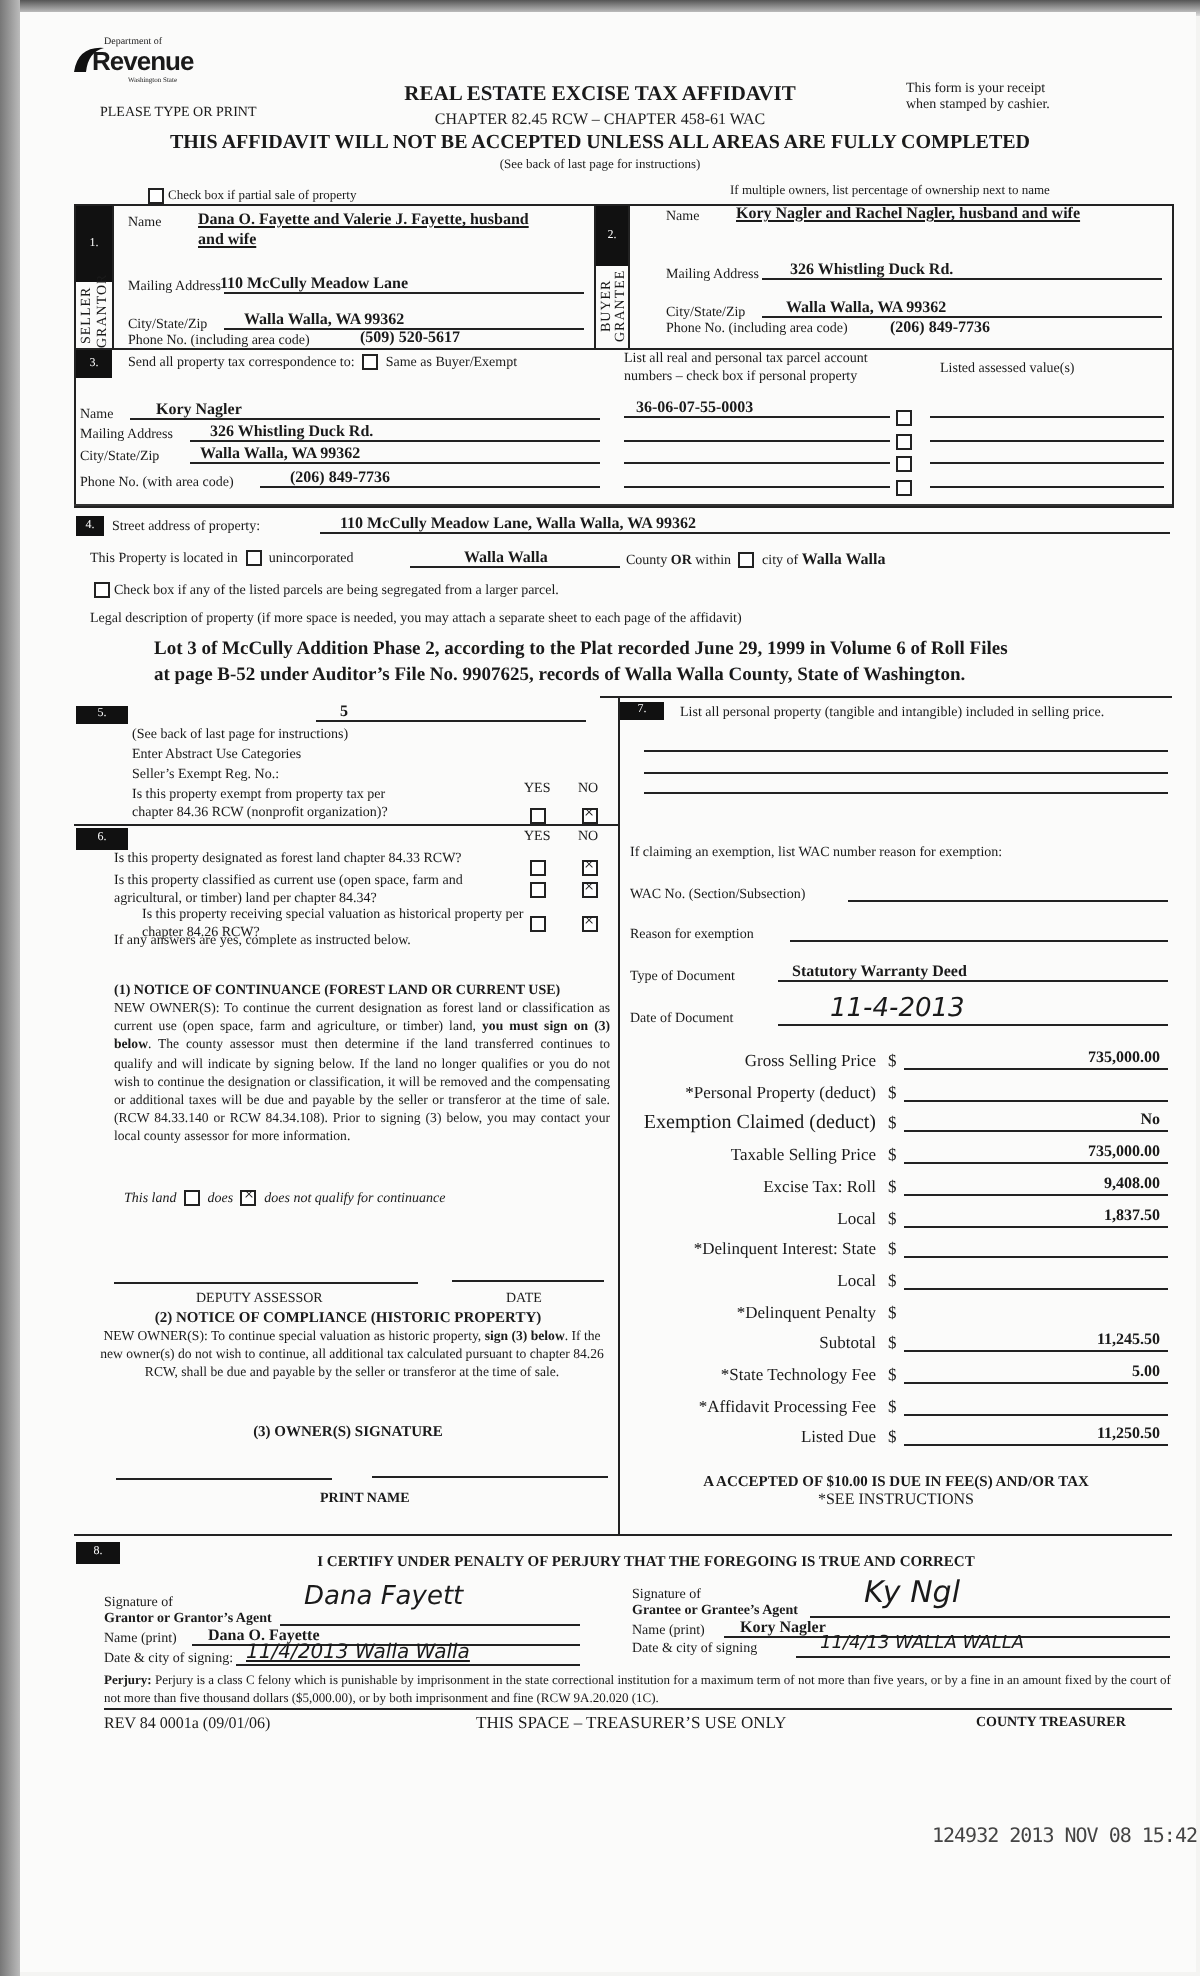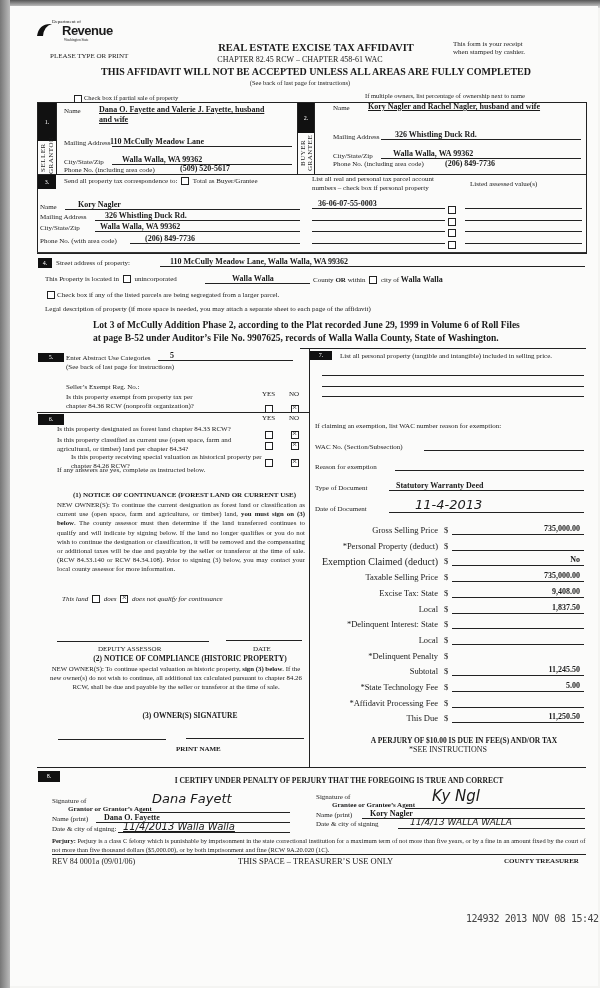--- a/index.html
+++ b/index.html
@@ -4,21 +4,21 @@
 <style>
   html, body { margin:0; padding:0; }
   body { width:600px; height:988px; position:relative; overflow:hidden;
          background:#f4f4f2; font-family:"Liberation Serif", serif; color:#1a1a1a; }
   .page { position:absolute; left:10px; top:6px; width:588px; height:980px; background:#fbfbfa; }
   .edge { position:absolute; left:0; top:0; width:10px; height:988px; background:linear-gradient(90deg,#777,#bbb); }
   .topshadow { position:absolute; left:0; top:0; width:600px; height:8px; background:linear-gradient(180deg,#555,#ddd); }
   .abs { position:absolute; }
   .tiny { font-size:6.5px; }
   .sm { font-size:7px; }
-  .b { font-weight:bold;margin-left:16px; }
+  .b { font-weight:bold; }
   .hw { font-family:"DejaVu Sans", sans-serif; font-style:italic; }
   .line { position:absolute; border-bottom:1px solid #222; }
   .box { display:inline-block; width:6px; height:6px; border:1px solid #222; vertical-align:middle; margin:0 2px; background:#fff; position:relative; }
   .box.x::before { content:"×"; position:absolute; left:0; top:-4px; font-size:9px; line-height:10px; }
   .badge { position:absolute; background:#111; color:#fff; font-size:6px; text-align:center; line-height:10px; }
   .vline { position:absolute; border-left:1px solid #222; }
   .hline { position:absolute; border-top:1px solid #222; }
   .val { font-weight:bold; font-size:8px; }
   .right { text-align:right; }
   .center { text-align:center; }
@@ -84,21 +84,21 @@
 <div class="abs sm" style="left:333px;top:152px;">City/State/Zip</div>
 <div class="abs val" style="left:393px;top:149px;">Walla Walla, WA 99362</div>
 <div class="line" style="left:381px;top:158px;width:200px;"></div>
 <div class="abs sm" style="left:333px;top:160px;">Phone No. (including area code)</div>
 <div class="abs val" style="left:445px;top:159px;">(206) 849-7736</div>
 
 <div class="badge" style="left:38px;top:175px;width:18px;height:14px;line-height:14px;">3.</div>
 <div class="abs sm" style="left:64px;top:177px;">
   <span>Send all property tax correspondence to:</span>
   <span class="box"></span>
-  <span>Total as Buyer/Grantee</span>
+  <span>Same as Buyer/Exempt</span>
 </div>
 <div class="abs sm" style="left:40px;top:203px;">Name</div>
 <div class="abs val" style="left:78px;top:200px;">Kory  Nagler</div>
 <div class="line" style="left:65px;top:209px;width:235px;"></div>
 <div class="abs sm" style="left:40px;top:213px;">Mailing Address</div>
 <div class="abs val" style="left:105px;top:211px;">326 Whistling Duck Rd.</div>
 <div class="line" style="left:95px;top:220px;width:205px;"></div>
 <div class="abs sm" style="left:40px;top:224px;">City/State/Zip</div>
 <div class="abs val" style="left:100px;top:222px;">Walla Walla, WA 99362</div>
 <div class="line" style="left:95px;top:231px;width:205px;"></div>
@@ -153,21 +153,21 @@
 </div>
 <div class="abs sm" style="left:45px;top:305px;">Legal description of property (if more space is needed, you may attach a separate sheet to each page of the affidavit)</div>
 <div class="abs b" style="left:77px;top:320px;font-size:9.5px;white-space:nowrap;">Lot 3 of McCully Addition Phase 2, according to the Plat recorded June 29, 1999 in Volume 6 of Roll Files</div>
 <div class="abs b" style="left:77px;top:333px;font-size:9.5px;white-space:nowrap;">at page B-52 under Auditor’s File No. 9907625, records of Walla Walla County, State of Washington.</div>
 
 <div class="hline" style="left:300px;top:348px;width:286px;"></div>
 <div class="vline" style="left:309px;top:348px;height:420px;"></div>
 <div class="hline" style="left:37px;top:767px;width:549px;border-top:1.5px solid #222;"></div>
 
 <div class="badge" style="left:38px;top:353px;width:26px;height:9px;line-height:9px;">5.</div>
-<div class="abs sm" style="left:66px;top:354px;">Enter Abstract Use Categories</div>
+<div class="abs sm" style="left:66px;top:373px;">Enter Abstract Use Categories</div>
 <div class="abs val" style="left:170px;top:351px;">5</div>
 <div class="line" style="left:158px;top:360px;width:135px;"></div>
 <div class="abs sm" style="left:66px;top:363px;">(See back of last page for instructions)</div>
 <div class="abs sm" style="left:66px;top:383px;">Seller’s Exempt Reg. No.:</div>
 <div class="abs sm" style="left:66px;top:393px;">Is this property exempt from property tax per</div>
 <div class="abs sm" style="left:66px;top:402px;">chapter 84.36 RCW (nonprofit organization)?</div>
 <div class="abs sm" style="left:262px;top:390px;">YES</div>
 <div class="abs sm" style="left:289px;top:390px;">NO</div>
 <div class="abs" style="left:263px;top:399px;"><span class="box"></span></div>
 <div class="abs" style="left:289px;top:399px;"><span class="box x"></span></div>
@@ -240,21 +240,21 @@
        <div class="abs val right" style="left:452px;top:540px;width:128px;"></div>
        <div class="line" style="left:452px;top:550px;width:132px;"></div>
     <div class="abs right" style="left:312px;top:556px;width:126px;font-size:10px;">Exemption Claimed (deduct)</div>
        <div class="abs" style="left:444px;top:556px;font-size:8.5px;">$</div>
        <div class="abs val right" style="left:452px;top:555px;width:128px;">No</div>
        <div class="line" style="left:452px;top:565px;width:132px;"></div>
     <div class="abs right" style="left:312px;top:572px;width:126px;font-size:8.5px;">Taxable Selling Price</div>
        <div class="abs" style="left:444px;top:572px;font-size:8.5px;">$</div>
        <div class="abs val right" style="left:452px;top:571px;width:128px;">735,000.00</div>
        <div class="line" style="left:452px;top:581px;width:132px;"></div>
-    <div class="abs right" style="left:312px;top:588px;width:126px;font-size:8.5px;">Excise Tax:  State</div>
+    <div class="abs right" style="left:312px;top:588px;width:126px;font-size:8.5px;">Excise Tax:  Roll</div>
        <div class="abs" style="left:444px;top:588px;font-size:8.5px;">$</div>
        <div class="abs val right" style="left:452px;top:587px;width:128px;">9,408.00</div>
        <div class="line" style="left:452px;top:597px;width:132px;"></div>
     <div class="abs right" style="left:312px;top:604px;width:126px;font-size:8.5px;">Local</div>
        <div class="abs" style="left:444px;top:604px;font-size:8.5px;">$</div>
        <div class="abs val right" style="left:452px;top:603px;width:128px;">1,837.50</div>
        <div class="line" style="left:452px;top:613px;width:132px;"></div>
     <div class="abs right" style="left:312px;top:619px;width:126px;font-size:8.5px;font-family:Liberation Serif, serif;">*Delinquent Interest:  State</div>
        <div class="abs" style="left:444px;top:619px;font-size:8.5px;">$</div>
        <div class="abs val right" style="left:452px;top:618px;width:128px;"></div>
@@ -271,27 +271,27 @@
        <div class="abs val right" style="left:452px;top:665px;width:128px;">11,245.50</div>
        <div class="line" style="left:452px;top:675px;width:132px;"></div>
     <div class="abs right" style="left:312px;top:682px;width:126px;font-size:8.5px;">*State Technology Fee</div>
        <div class="abs" style="left:444px;top:682px;font-size:8.5px;">$</div>
        <div class="abs val right" style="left:452px;top:681px;width:128px;">5.00</div>
        <div class="line" style="left:452px;top:691px;width:132px;"></div>
     <div class="abs right" style="left:312px;top:698px;width:126px;font-size:8.5px;">*Affidavit Processing Fee</div>
        <div class="abs" style="left:444px;top:698px;font-size:8.5px;">$</div>
        <div class="abs val right" style="left:452px;top:697px;width:128px;"></div>
        <div class="line" style="left:452px;top:707px;width:132px;"></div>
-    <div class="abs right" style="left:312px;top:713px;width:126px;font-size:8.5px;">This Due</div>
+    <div class="abs right" style="left:312px;top:713px;width:126px;font-size:8.5px;">Listed Due</div>
        <div class="abs" style="left:444px;top:713px;font-size:8.5px;">$</div>
        <div class="abs val right" style="left:452px;top:712px;width:128px;">11,250.50</div>
        <div class="line" style="left:452px;top:722px;width:132px;"></div>
   </div>
 
-<div class="abs b center" style="left:312px;top:736px;width:272px;font-size:7.5px;">A PERJURY OF $10.00 IS DUE IN FEE(S) AND/OR TAX</div>
+<div class="abs b center" style="left:312px;top:736px;width:272px;font-size:7.5px;">A ACCEPTED OF $10.00 IS DUE IN FEE(S) AND/OR TAX</div>
 <div class="abs center" style="left:312px;top:745px;width:272px;font-size:8px;">*SEE INSTRUCTIONS</div>
 
 <div class="badge" style="left:38px;top:771px;width:22px;height:11px;line-height:11px;">8.</div>
 <div class="abs b center" style="left:60px;top:776px;width:526px;font-size:7.5px;">I CERTIFY UNDER PENALTY OF PERJURY THAT THE FOREGOING IS TRUE AND CORRECT</div>
 
 <div class="abs sm" style="left:52px;top:797px;">Signature of</div>
 <div class="abs sm b" style="left:52px;top:805px;">Grantor or Grantor’s Agent</div>
 <div class="abs hw" style="left:152px;top:791px;font-size:13px;">Dana Fayett</div>
 <div class="line" style="left:140px;top:812px;width:150px;"></div>
 <div class="abs sm" style="left:52px;top:815px;">Name (print)</div>

